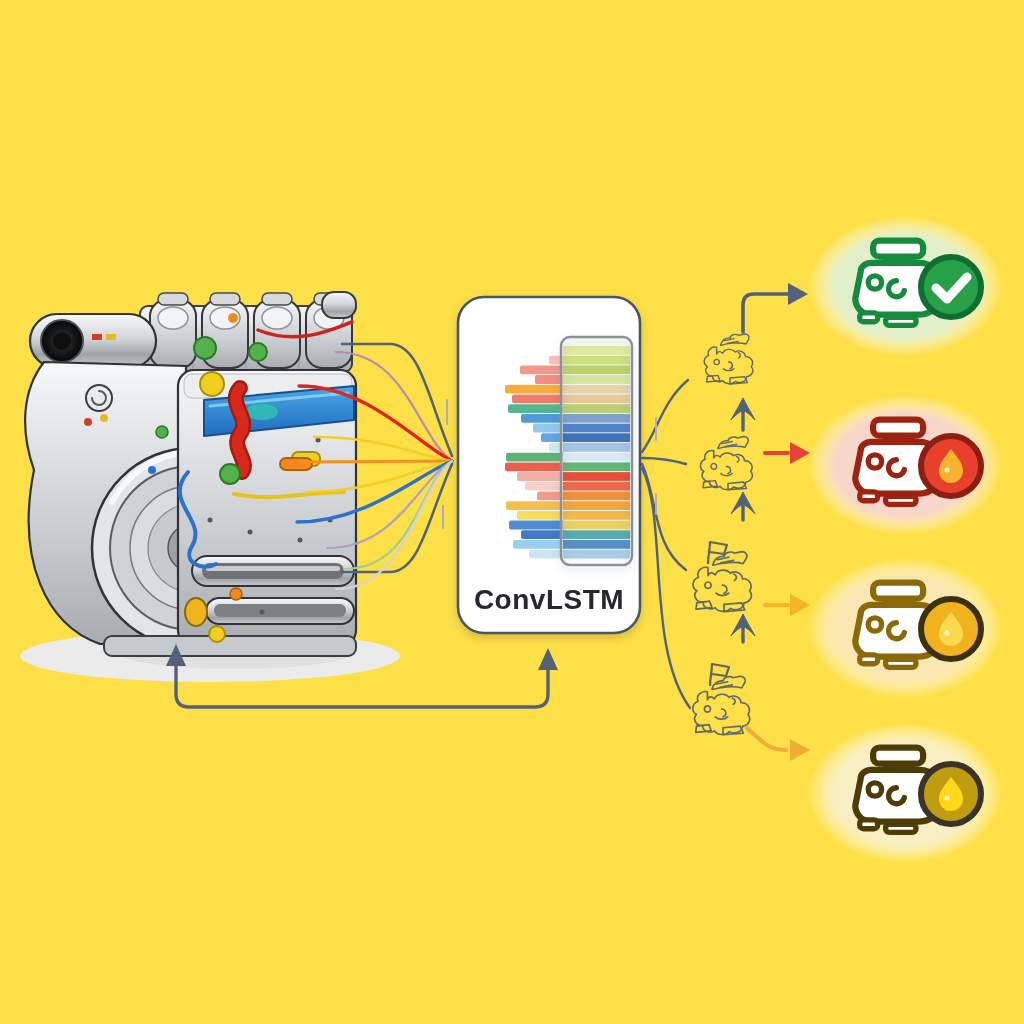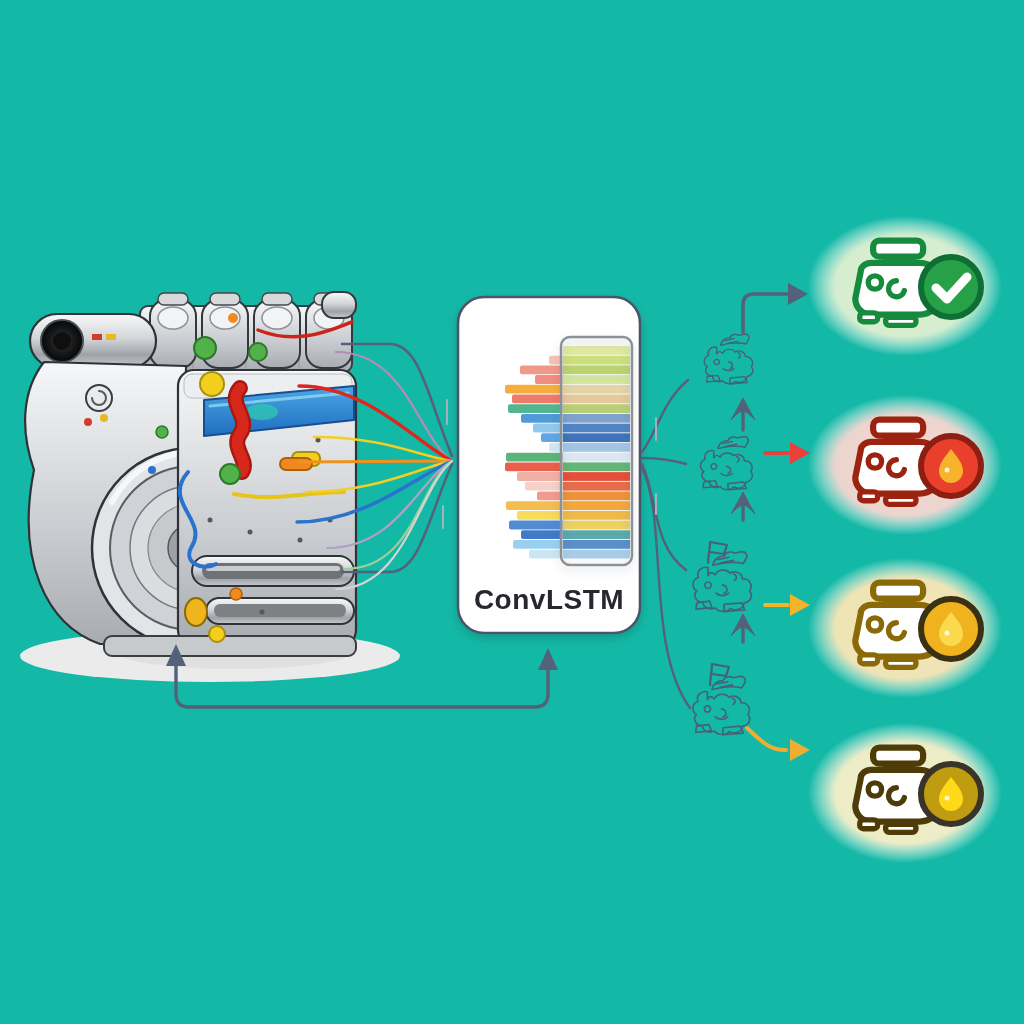--- a/index.html
+++ b/index.html
@@ -1,16 +1,16 @@
 <!DOCTYPE html>
 <html><head>
 <meta charset="utf-8">
 <style>
   html,body{margin:0;padding:0;background:#ffffff;}
-  .stage{position:relative;width:1024px;height:1024px;background:#14b8a6;overflow:hidden;
+  .stage{position:relative;width:1024px;height:1024px;background:#fde047;overflow:hidden;
          font-family:"Liberation Sans", sans-serif;}
   svg{position:absolute;left:0;top:0;}
   .model-label{position:absolute;left:458px;top:584px;width:182px;text-align:center;
                font-family:"Liberation Sans", sans-serif;font-weight:bold;font-size:28px;
                color:#26282d;letter-spacing:.5px;}
 </style>
 </head>
 <body>
 
 <div class="stage">

